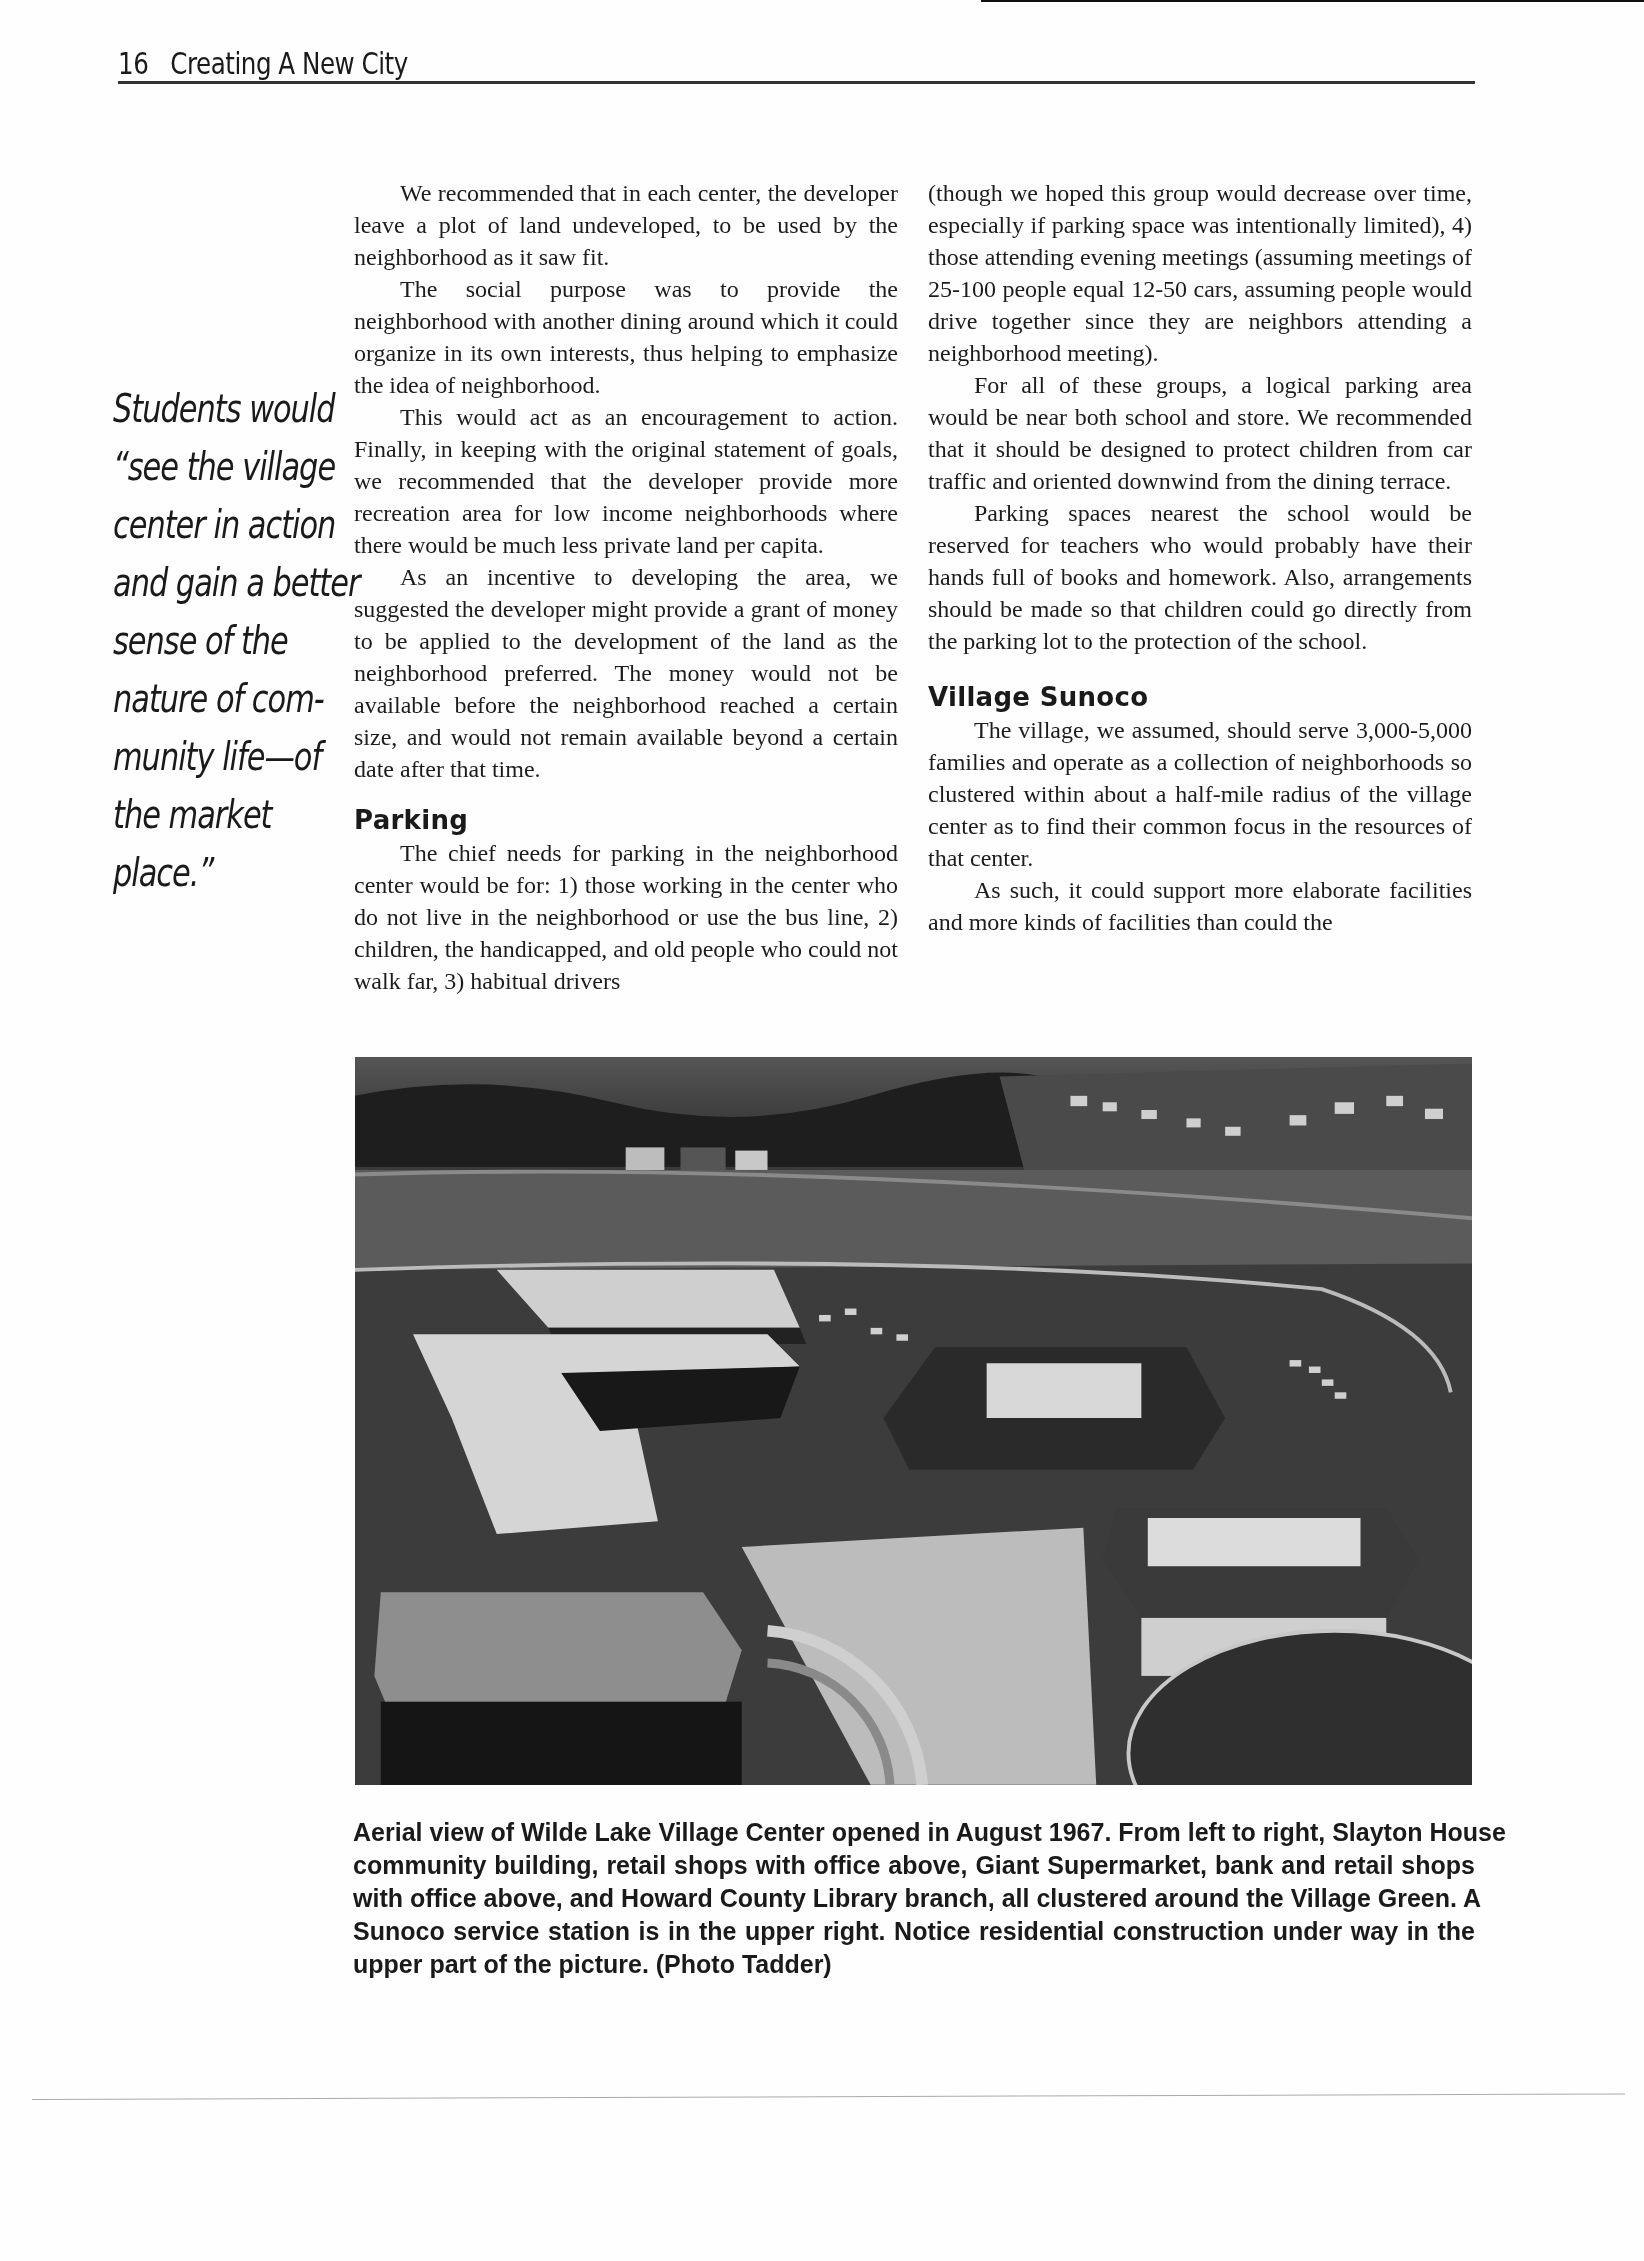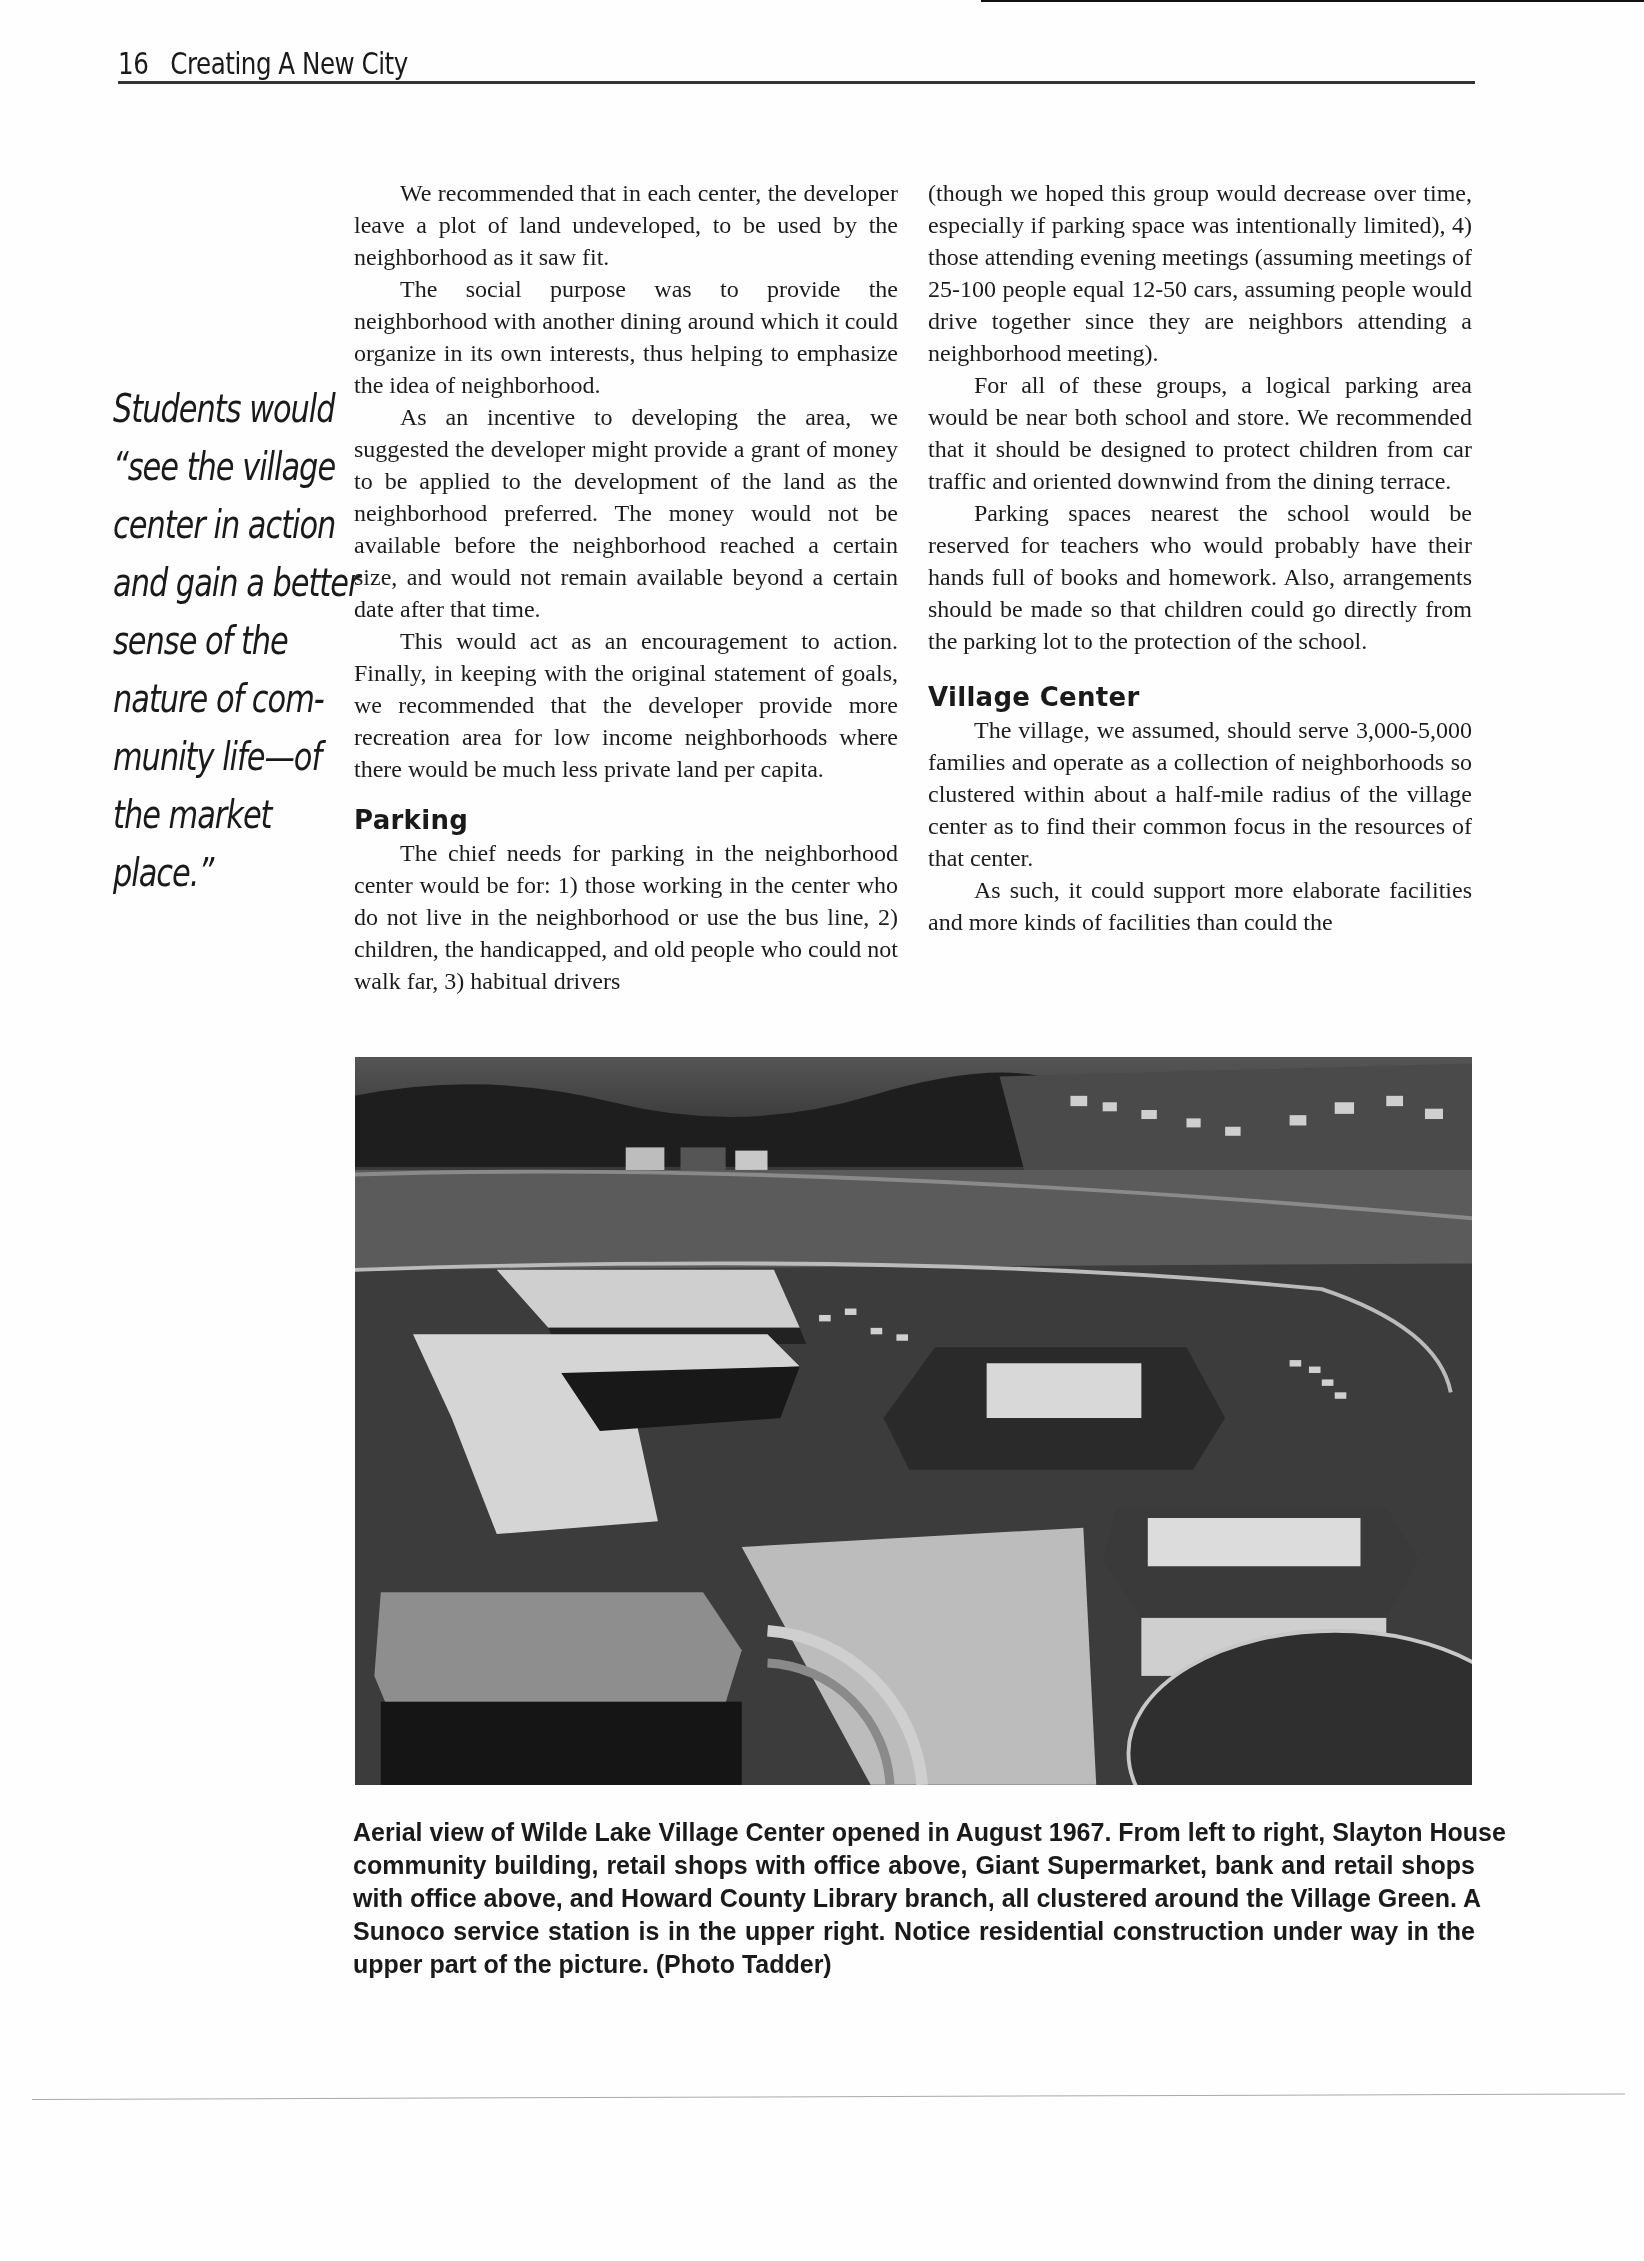--- a/index.html
+++ b/index.html
@@ -42,31 +42,31 @@
   <div>sense of the</div>
   <div>nature of com-</div>
   <div>munity life—of</div>
   <div>the market</div>
   <div>place.”</div>
 </div>
 
 <div class="col col-left">
   <p>We recommended that in each center, the developer leave a plot of land undeveloped, to be used by the neighborhood as it saw fit.</p>
   <p>The social purpose was to provide the neighborhood with another dining around which it could organize in its own interests, thus helping to emphasize the idea of neighborhood.</p>
+  <p>This would act as an encouragement to action. Finally, in keeping with the original statement of goals, we recommended that the developer provide more recreation area for low income neighborhoods where there would be much less private land per capita.</p>
   <p>As an incentive to developing the area, we suggested the developer might provide a grant of money to be applied to the development of the land as the neighborhood preferred. The money would not be available before the neighborhood reached a certain size, and would not remain available beyond a certain date after that time.</p>
-  <p>This would act as an encouragement to action. Finally, in keeping with the original statement of goals, we recommended that the developer provide more recreation area for low income neighborhoods where there would be much less private land per capita.</p>
   <h2>Parking</h2>
   <p>The chief needs for parking in the neighborhood center would be for: 1) those working in the center who do not live in the neighborhood or use the bus line, 2) children, the handicapped, and old people who could not walk far, 3) habitual drivers</p>
 </div>
 
 <div class="col col-right">
   <p class="noindent">(though we hoped this group would decrease over time, especially if parking space was intentionally limited), 4) those attending evening meetings (assuming meetings of 25-100 people equal 12-50 cars, assuming people would drive together since they are neighbors attending a neighborhood meeting).</p>
   <p>For all of these groups, a logical parking area would be near both school and store. We recommended that it should be designed to protect children from car traffic and oriented downwind from the dining terrace.</p>
   <p>Parking spaces nearest the school would be reserved for teachers who would probably have their hands full of books and homework. Also, arrangements should be made so that children could go directly from the parking lot to the protection of the school.</p>
-  <h2 style="margin-top:23px">Village Center</h2>
+  <h2 style="margin-top:23px">Village Sunoco</h2>
   <p>The village, we assumed, should serve 3,000-5,000 families and operate as a collection of neighborhoods so clustered within about a half-mile radius of the village center as to find their common focus in the resources of that center.</p>
   <p>As such, it could support more elaborate facilities and more kinds of facilities than could the</p>
 </div>
 
 <div class="photo" title="Black-and-white aerial photograph of Wilde Lake Village Center">
   <svg width="1117" height="728" viewBox="0 0 1733 1129" xmlns="http://www.w3.org/2000/svg">
     <defs>
       <linearGradient id="sky" x1="0" y1="0" x2="0" y2="1">
         <stop offset="0" stop-color="#555"></stop>
         <stop offset="1" stop-color="#2a2a2a"></stop>

